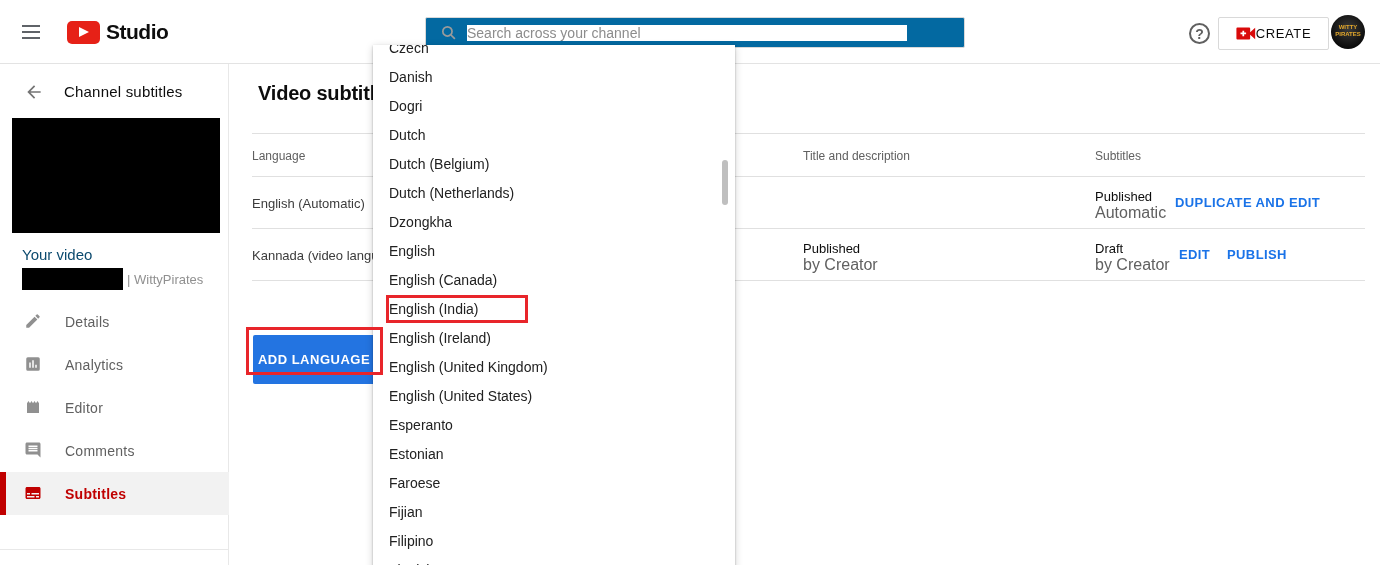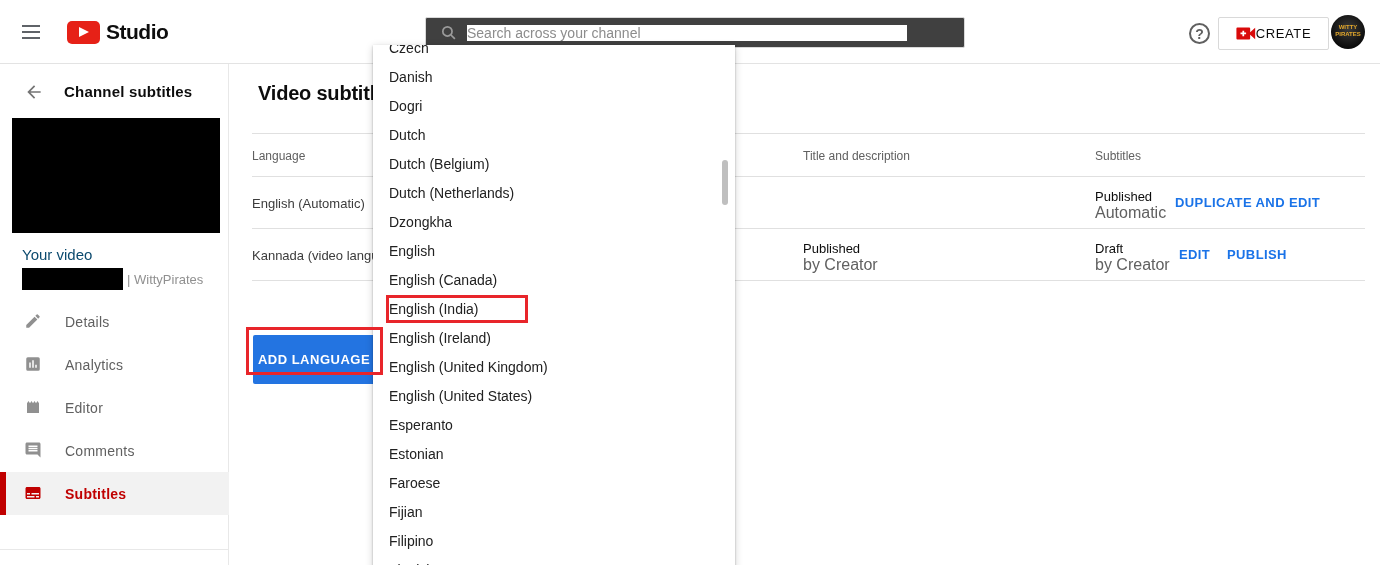--- a/index.html
+++ b/index.html
@@ -11,41 +11,41 @@
   .topbar { position:absolute; left:0; top:0; width:1380px; height:64px; background:#fff;
     border-bottom:1px solid #e3e3e3; z-index:10; }
   .hamburger { position:absolute; left:22px; top:25px; width:18px; height:14px; cursor:pointer; }
   .hamburger i { display:block; width:18px; height:2px; background:#5f6368; margin-bottom:4px; }
   .yt-logo { position:absolute; left:67px; top:21px; width:33px; height:23px; background:#e62117; border-radius:5px; }
   .yt-logo::after { content:""; position:absolute; left:12px; top:6px; border-left:10px solid #fff;
     border-top:5.5px solid transparent; border-bottom:5.5px solid transparent; }
   .studio-word { position:absolute; left:106px; top:20px; font-size:21px; font-weight:700;
     letter-spacing:-0.5px; color:#0d0d0d; }
   .searchbox { position:absolute; left:425px; top:17px; width:540px; height:31px;
-    border:1px solid #d9d9d9; border-radius:2px; background:#404040; display:flex; align-items:center; }
+    border:1px solid #d9d9d9; border-radius:2px; background:#0369a1; display:flex; align-items:center; }
   .searchbox svg { margin:0 10px 0 14px; flex:none; }
   .searchbox input { border:none; outline:none; width:440px; font-size:14px; color:#0d0d0d;
     font-family:"Liberation Sans", sans-serif; }
   .searchbox input::placeholder { color:#8c8c8c; }
   .help-circle { position:absolute; left:1189px; top:23px; width:21px; height:21px; border:2px solid #606060;
     border-radius:50%; color:#606060; font-size:14px; font-weight:700; text-align:center; line-height:18px; }
   .create-btn { position:absolute; left:1218px; top:17px; width:111px; height:33px; border:1px solid #d9d9d9;
     border-radius:2px; background:#fff; display:flex; align-items:center; justify-content:center; gap:0;
     cursor:pointer; }
   .create-btn .label { font-size:13px; color:#0d0d0d; letter-spacing:0.6px; }
   .avatar { position:absolute; left:1331px; top:15px; width:34px; height:34px; border-radius:50%;
     background:radial-gradient(circle at 50% 40%, #3a3a3a, #0c0c0c 70%); color:#e3a82b;
     font-size:6px; font-weight:700; text-align:center; line-height:7px; padding-top:9px; overflow:hidden; }
 
   
   .sidebar { position:absolute; left:0; top:64px; width:229px; height:501px; background:#fff;
     border-right:1px solid #e8e8e8; z-index:9; }
   .back-row { position:absolute; left:0; top:14px; width:229px; height:28px; cursor:pointer; }
   .back-row svg { position:absolute; left:24px; top:4px; }
-  .back-label { position:absolute; left:64px; top:5px; font-size:15px; font-weight:700; color:#0d0d0d;
+  .back-label { position:absolute; left:64px; top:5px; font-size:15px; font-weight:400; color:#0d0d0d;
     letter-spacing:0.2px; }
   .thumb-redact { position:absolute; left:12px; top:54px; width:208px; height:115px; background:#000; }
   .your-video { position:absolute; left:22px; top:182px; font-size:15px; font-weight:400; color:#0c4a6e; }
   .title-redact { position:absolute; left:22px; top:204px; width:101px; height:22px; background:#000; }
   .owner-label { position:absolute; left:127px; top:208px; font-size:13px; color:#909090; }
   .nav { position:absolute; left:0; top:236px; width:229px; }
   .nav-item { position:relative; height:43px; display:flex; align-items:center; cursor:pointer; }
   .nav-item .icon { position:absolute; left:24px; top:12px; width:18px; height:18px; color:#909090; }
   .nav-item .nav-label { position:absolute; left:65px; font-size:14px; color:#606060; letter-spacing:0.25px; }
   .nav-item.active { background:#f2f2f2; }

